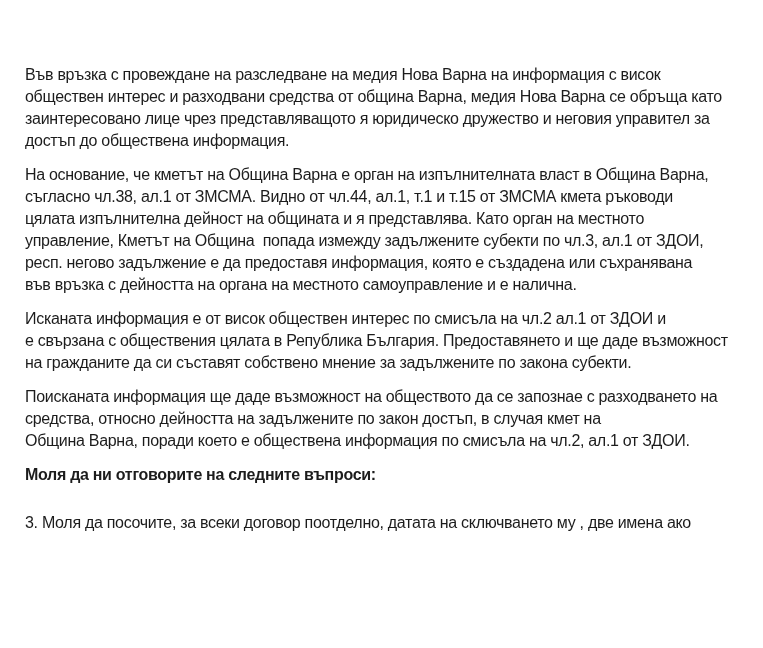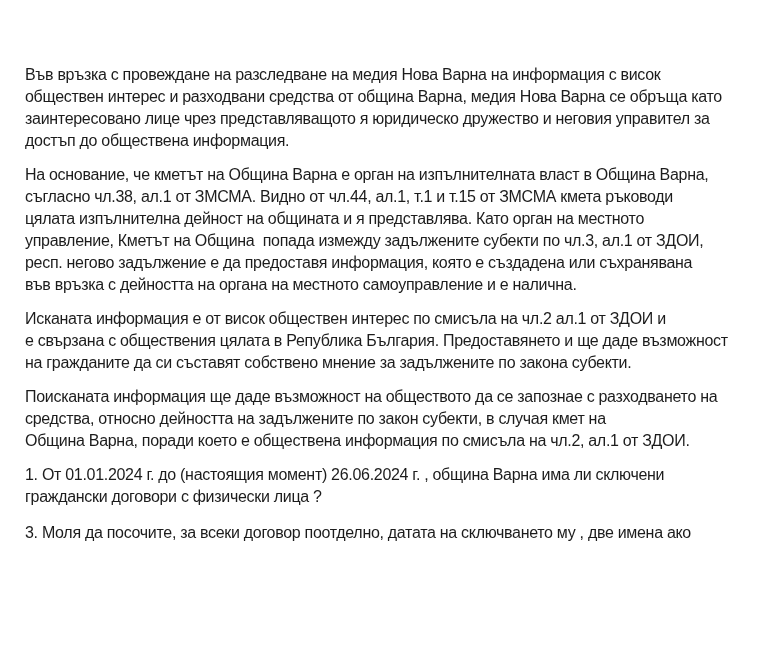--- a/index.html
+++ b/index.html
@@ -53,19 +53,18 @@
       <p class="para body">На основание, че кметът на Община Варна е орган на изпълнителната власт в Община Варна,
 съгласно чл.38, ал.1 от ЗМСМА. Видно от чл.44, ал.1, т.1 и т.15 от ЗМСМА кмета ръководи
 цялата изпълнителна дейност на общината и я представлява. Като орган на местното
 управление, Кметът на Община  попада измежду задължените субекти по чл.3, ал.1 от ЗДОИ,
 респ. негово задължение е да предоставя информация, която е създадена или съхранявана
 във връзка с дейността на органа на местното самоуправление и е налична.</p>
       <p class="para body">Исканата информация е от висок обществен интерес по смисъла на чл.2 ал.1 от ЗДОИ и
 е свързана с обществения цялата в Република България. Предоставянето и ще даде възможност
 на гражданите да си съставят собствено мнение за задължените по закона субекти.</p>
       <p class="para body">Поисканата информация ще даде възможност на обществото да се запознае с разходването на
-средства, относно дейността на задължените по закон субекти, в случая кмет на
+средства, относно дейността на задължените по закон достъп, в случая кмет на
 Община Варна, поради което е обществена информация по смисъла на чл.2, ал.1 от ЗДОИ.</p>
-      <p class="para question">1. От 01.01.2024 г. до (настоящия момент) 26.06.2024 г. , община Варна има ли сключени
-граждански договори с физически лица ?</p>
+      <p class="para heading">Моля да ни отговорите на следните въпроси:</p>
       <p class="para question-clipped">3. Моля да посочите, за всеки договор поотделно, датата на сключването му , две имена ако</p>
     </div>
 </div>
 
 </body></html>

